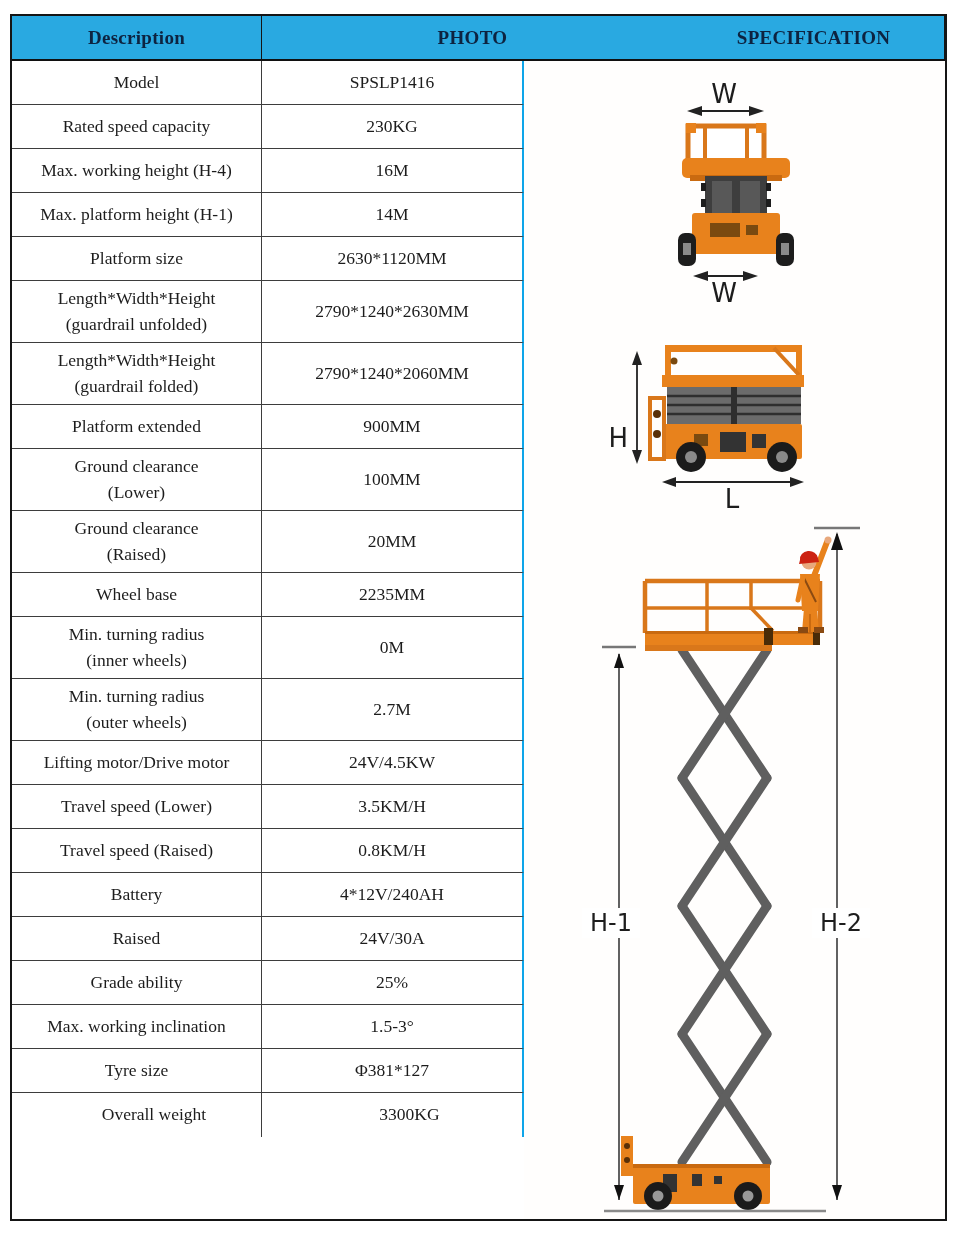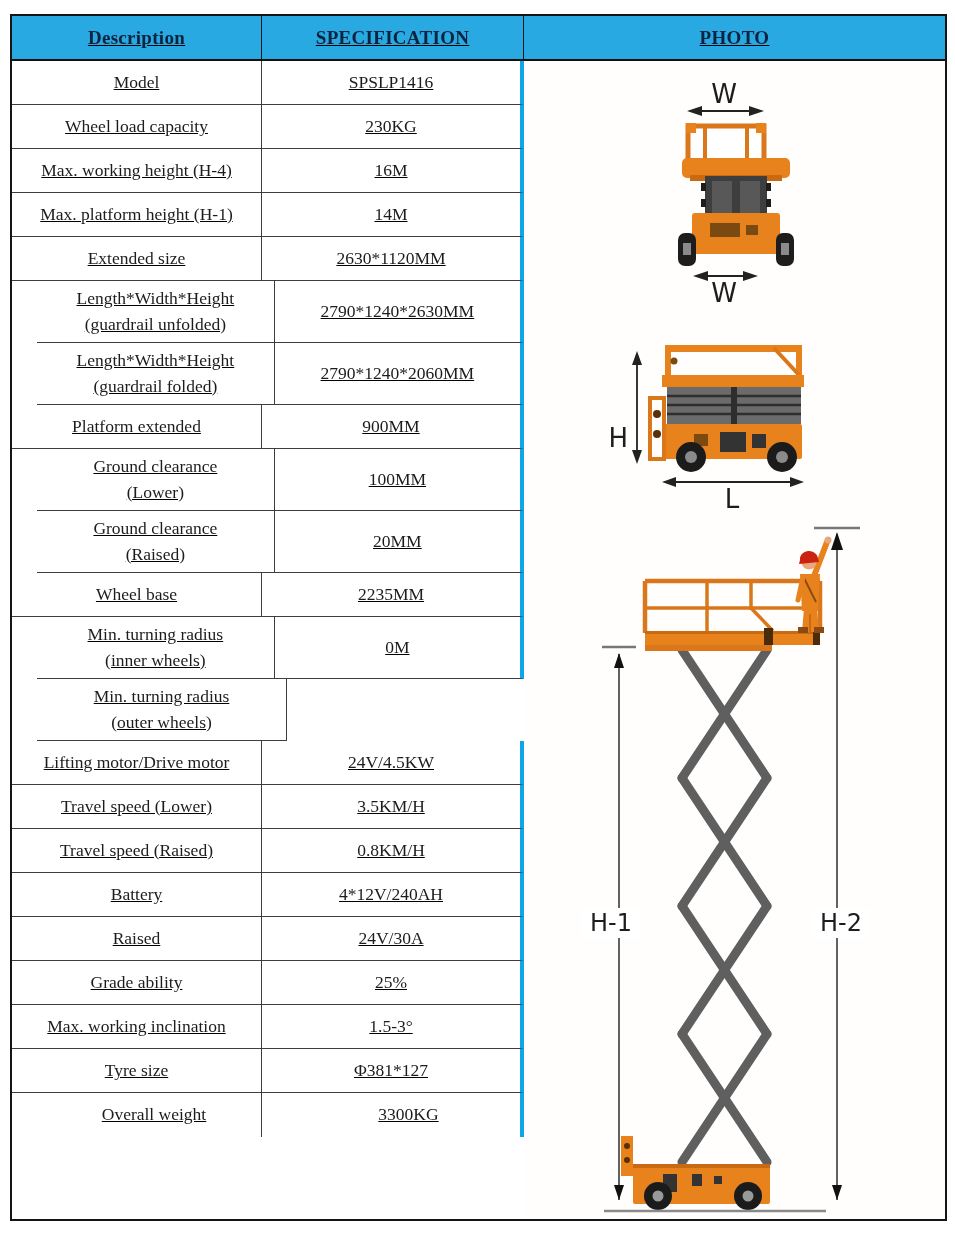--- a/index.html
+++ b/index.html
@@ -1,77 +1,77 @@
 <!DOCTYPE html>
 <html><head>
 <meta charset="utf-8">
 <style>
   html,body{margin:0;padding:0;background:#ffffff;}
   body{width:955px;height:1242px;position:relative;font-family:"Liberation Serif",serif;}
   .sheet{position:absolute;left:10px;top:14px;width:937px;box-sizing:border-box;
-         border:2px solid #151515;background:#fff;text-decoration:underline;}
+         border:2px solid #151515;background:#fff;}
   .hdr-row{display:flex;height:43px;background:#29A9E1;border-bottom:2px solid #101010;}
   .hcell{box-sizing:border-box;display:flex;align-items:center;justify-content:center;
          font-weight:bold;font-size:19px;color:#0D2340;letter-spacing:.3px;}
   .hc1{width:250px;border-right:1px solid #151515;}
   .hc2{width:262px;border-right:1px solid #151515;}
   .hc3{flex:1;}
   .body-row{display:flex;}
   .left-grid{width:512px;}
   .row{display:flex;box-sizing:border-box;}
   .row .cell{box-sizing:border-box;display:flex;align-items:center;justify-content:center;
              text-align:center;font-size:17.5px;color:#1c1c1c;line-height:1.45;
              border-bottom:1px solid #3d3d3d;white-space:pre-line;}
   .row:last-child .cell{border-bottom:none;padding-left:35px;}
   .c-desc{width:250px;border-right:1px solid #3d3d3d;}
-  .c-spec{width:262px;border-right:4px solid #0ea5e9;}
+  .c-spec{width:262px;border-right:2px solid #0ea5e9;}
   .h1{height:44px;}
-  .h2{height:62px;padding-left:25px;}
+  .h2{height:62px;}
   .photo-cell{flex:1;display:flex;flex-direction:column;align-items:center;
               background:#fffefd;overflow:hidden;}
   .photo-cell svg{display:block;}
   .dg-front{margin-top:10px;}
   .dg-side{margin-top:8px;}
   .dg-raised{margin-top:0;}
   
   .oshape{fill:#E8821C;}
   .dimtxt{font-family:"DejaVu Sans",sans-serif;font-size:26px;fill:#1d1d1d;}
   .dimtxt2{font-family:"DejaVu Sans",sans-serif;font-size:24px;fill:#1d1d1d;}
 </style>
 </head>
 <body>
 
 <div class="sheet">
 
   <div class="hdr-row">
     <div class="hcell hc1">Description</div>
+    <div class="hcell hc3">PHOTO</div>
     <div class="hcell hc2">SPECIFICATION</div>
-    <div class="hcell hc3">PHOTO</div>
   </div>
 
   <div class="body-row">
     <div class="left-grid">
       <div class="row h1">
           <div class="cell c-desc">Model</div>
           <div class="cell c-spec">SPSLP1416</div>
         </div>
       <div class="row h1">
-          <div class="cell c-desc">Wheel load capacity</div>
+          <div class="cell c-desc">Rated speed capacity</div>
           <div class="cell c-spec">230KG</div>
         </div>
       <div class="row h1">
           <div class="cell c-desc">Max. working height (H-4)</div>
           <div class="cell c-spec">16M</div>
         </div>
       <div class="row h1">
           <div class="cell c-desc">Max. platform height (H-1)</div>
           <div class="cell c-spec">14M</div>
         </div>
       <div class="row h1">
-          <div class="cell c-desc">Extended size</div>
+          <div class="cell c-desc">Platform size</div>
           <div class="cell c-spec">2630*1120MM</div>
         </div>
       <div class="row h2">
           <div class="cell c-desc">Length*Width*Height
 (guardrail unfolded)</div>
           <div class="cell c-spec">2790*1240*2630MM</div>
         </div>
       <div class="row h2">
           <div class="cell c-desc">Length*Width*Height
 (guardrail folded)</div>
@@ -96,20 +96,21 @@
           <div class="cell c-spec">2235MM</div>
         </div>
       <div class="row h2">
           <div class="cell c-desc">Min. turning radius
 (inner wheels)</div>
           <div class="cell c-spec">0M</div>
         </div>
       <div class="row h2">
           <div class="cell c-desc">Min. turning radius
 (outer wheels)</div>
+          <div class="cell c-spec">2.7M</div>
         </div>
       <div class="row h1">
           <div class="cell c-desc">Lifting motor/Drive motor</div>
           <div class="cell c-spec">24V/4.5KW</div>
         </div>
       <div class="row h1">
           <div class="cell c-desc">Travel speed (Lower)</div>
           <div class="cell c-spec">3.5KM/H</div>
         </div>
       <div class="row h1">

